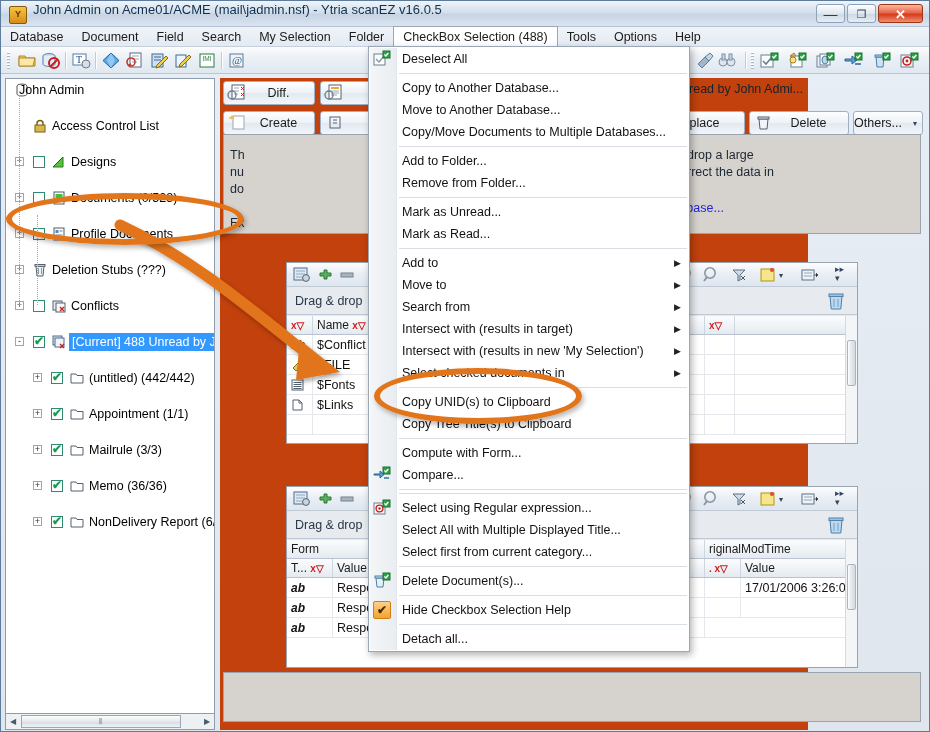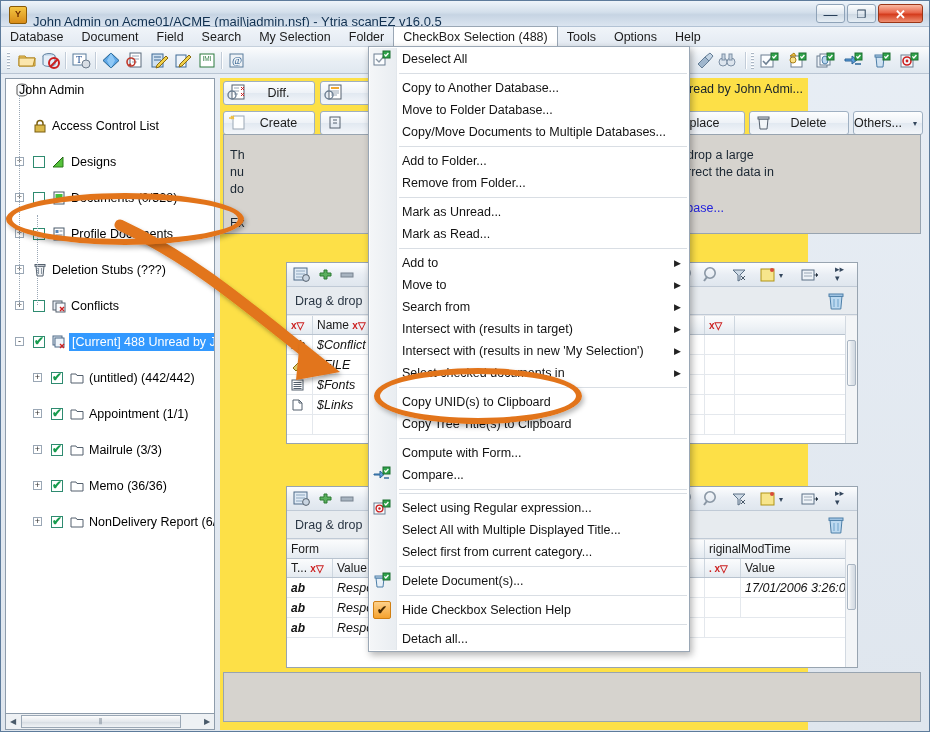--- a/index.html
+++ b/index.html
@@ -25,21 +25,21 @@
     border-bottom:1px solid #b2c2d4;
     box-sizing:border-box;
   }
   .title-ico{
     position:absolute;left:8px;top:5px;width:16px;height:16px;
     background:linear-gradient(#f4c542,#d88c18);
     border:1px solid #8a5a06;border-radius:2px;
     font-size:9px;line-height:14px;text-align:center;color:#6a2a00;font-weight:bold;
   }
   .title-text{
-    position:absolute;left:32px;top:12px;height:18px;line-height:18px;
+    position:absolute;left:32px;top:0;height:18px;line-height:18px;
     font-size:13px;color:#103050;white-space:nowrap;
   }
   .winbtns{position:absolute;right:6px;top:3px;height:20px;display:flex;gap:2px;}
   .wbtn{
     width:29px;height:19px;border:1px solid #8fa3b8;border-radius:3px;
     background:linear-gradient(#fdfefe,#dfe7ef 50%,#ccd7e2 51%,#e6eef5);
     position:relative;box-sizing:border-box;
   }
   .wbtn.close{
     width:45px;
@@ -126,21 +126,21 @@
   .lhscroll .thumb{
     height:13px;width:160px;margin-left:1px;
     background:linear-gradient(#fdfdfd,#e4e8ed 50%,#d4dae1 51%,#f0f3f6);
     border:1px solid #9aa7b5;box-sizing:border-box;
     font-size:8px;text-align:center;line-height:11px;color:#7a8694;letter-spacing:1px;
   }
 
   
   .rightarea{
     position:absolute;left:220px;top:78px;width:588px;height:652px;
-    background:#fde047;
+    background:#c2410c;
   }
   .tbtn{
     position:absolute;height:24px;
     background:linear-gradient(#fdfefe,#eef2f7 48%,#e2e9f1 52%,#f3f6fa);
     border:1px solid #9fb0c2;border-radius:3px;box-sizing:border-box;
     font-size:12.5px;color:#1b1b1b;
     display:flex;align-items:center;
   }
   .tbtn .bi{width:22px;height:18px;margin-left:3px;flex:none;}
   .tbtn .bl{flex:1;text-align:center;padding-right:6px;white-space:nowrap;}
@@ -179,21 +179,21 @@
     height:19px;background:linear-gradient(#fbfcfd,#eef2f6 60%,#e4eaf0);
     border-bottom:1px solid #b8c3cf;display:flex;box-sizing:border-box;
   }
   .gth{
     font-size:12px;color:#1b1b1b;line-height:19px;padding:0 4px;
     border-right:1px solid #cdd6df;box-sizing:border-box;white-space:nowrap;overflow:hidden;
   }
   .grow{height:20px;display:flex;border-bottom:1px solid #e4e8ed;box-sizing:border-box;}
   .gtd{
     font-size:12.5px;color:#111;line-height:20px;padding:0 4px;
-    border-right:1px solid #e4e8ed;box-sizing:border-box;white-space:nowrap;overflow:hidden;font-style:italic;
+    border-right:1px solid #e4e8ed;box-sizing:border-box;white-space:nowrap;overflow:hidden;
   }
   .gtd.ab{font-style:italic;font-weight:bold;font-size:12px;}
   .filt{color:#cc2222;font-weight:bold;font-size:10px;}
   .vscroll{
     position:absolute;right:0;top:0;bottom:0;width:12px;background:#f3f5f7;
     border-left:1px solid #d2d9e1;box-sizing:border-box;
   }
   .vthumb{
     position:absolute;left:1px;width:9px;
     background:linear-gradient(90deg,#fdfdfd,#e2e7ec 50%,#d2d9e1);
@@ -888,21 +888,21 @@
             <path d="M3 9l3 3 5.5-6.5" fill="none" stroke="#8a97a5" stroke-width="1.4"></path>
             <rect x="10" y="1" width="7" height="7" fill="#2fa34a" stroke="#1c6e31"></rect>
             <path d="M11.4 4.4l1.4 1.6 2.6-3" fill="none" stroke="#fff" stroke-width="1.3"></path>
           </svg>
       </span>
       <span>Deselect All</span>
     </div>
     <div class="dsep"></div>
 
     <div class="ditem"><span>Copy to Another Database...</span></div>
-    <div class="ditem"><span>Move to Folder Database...</span></div>
+    <div class="ditem"><span>Move to Another Database...</span></div>
     <div class="ditem"><span>Copy/Move Documents to Multiple Databases...</span></div>
     <div class="dsep"></div>
 
     <div class="ditem"><span>Add to Folder...</span></div>
     <div class="ditem"><span>Remove from Folder...</span></div>
     <div class="dsep"></div>
 
     <div class="ditem"><span>Mark as Unread...</span></div>
     <div class="ditem"><span>Mark as Read...</span></div>
     <div class="dsep"></div>

